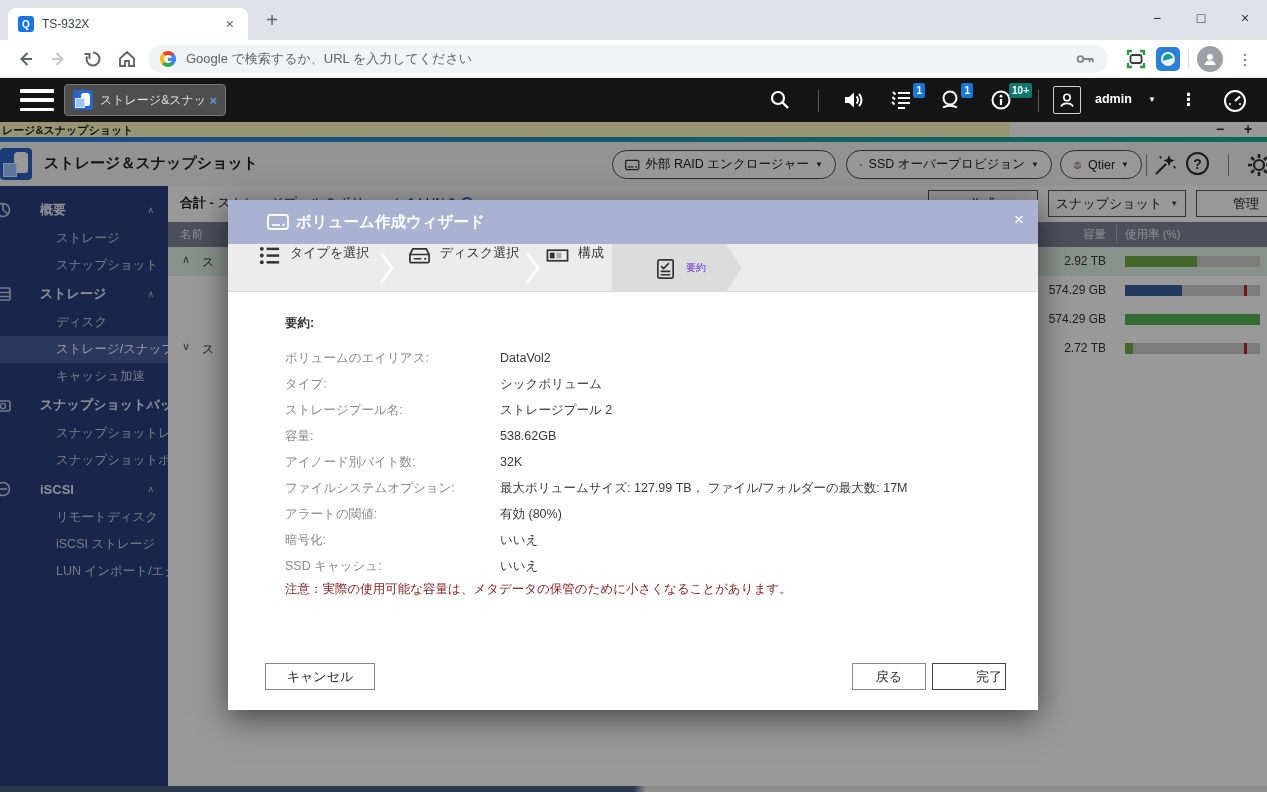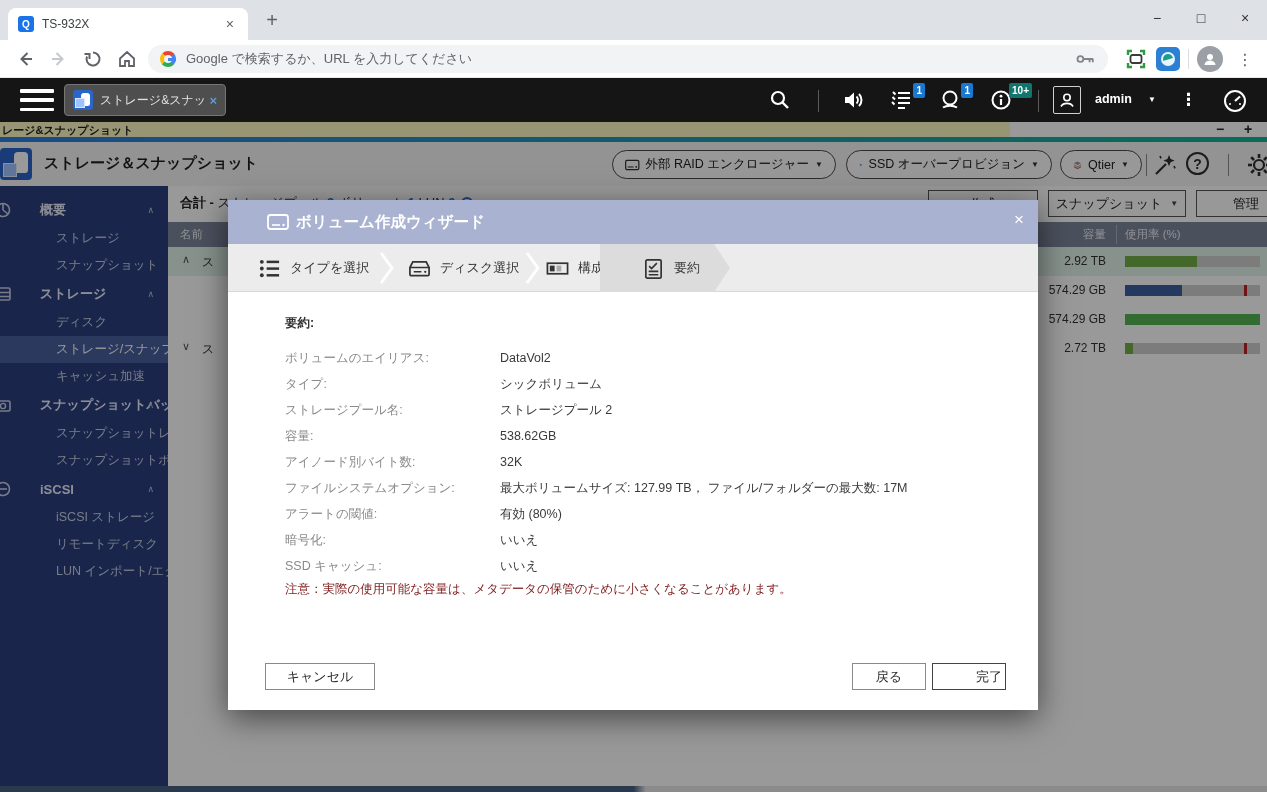--- a/index.html
+++ b/index.html
@@ -131,28 +131,28 @@
              background:rgba(0,0,0,0.40); z-index:40; }
   .dialog { position:absolute; left:228px; top:200px; width:810px; height:510px; background:#fff;
             z-index:60; box-shadow:0 8px 30px rgba(0,0,0,.55); }
   .dlg-header { position:absolute; left:0; top:0; width:810px; height:44px; background:#a9b2d1;
                 display:flex; align-items:center; }
   .dlg-title { margin-left:68px; font-size:15.5px; font-weight:bold; color:#fff; }
   .dlg-hicon { position:absolute; left:38px; top:10px; width:24px; height:24px; color:#fff; }
   .dlg-close { position:absolute; right:14px; top:10px; color:#fff; font-size:17px; }
   .steps { position:absolute; left:0; top:44px; width:810px; height:48px; background:#ececec;
            border-bottom:1px solid #d8d8d8; }
-  .step { position:absolute; top:0; height:48px; display:flex; align-items:center; gap:9px;
+  .step { position:absolute; top:0; height:48px; display:flex; gap:9px;
           font-size:13px; color:#333; }
   .step .sic { width:23px; height:23px; color:#333; }
   .step-sep { position:absolute; top:6px; width:18px; height:36px; color:#fdfdfd; }
-  .step-active { position:absolute; left:372px; top:0; width:130px; height:48px; background:#dcdcdc;
+  .step-active { position:absolute; left:384px; top:0; width:130px; height:48px; background:#dcdcdc;
                  clip-path:polygon(0 0,calc(100% - 16px) 0,100% 50%,calc(100% - 16px) 100%,0 100%);
                  display:flex; align-items:center; gap:9px; padding-left:42px;
-                 font-size:13px; color:#404040; }
+                 font-size:10px; color:#6d28d9; }
   .dlg-body { position:absolute; left:57px; top:115px; width:720px; }
   .sum-head { font-size:12.5px; font-weight:bold; color:#333; margin-bottom:13px; }
   .frow { display:flex; height:26px; align-items:center; font-size:12.5px; }
   .flabel { width:215px; color:#8a8a8a; }
   .fvalue { color:#3a3a3a; }
   .note { margin-top:2px; font-size:12.5px; color:#7f1d1d; }
   .dbtn { position:absolute; height:27px; background:#fff; border:1px solid #8a8a8a;
           display:flex; align-items:center; justify-content:center; font-size:13px; color:#2a2a2a; }
   .dbtn.primary { border:1.8px solid #444;padding-left:40px; }
 
@@ -404,22 +404,22 @@
       <div class="sec">
         <span class="sec-icon">
           <svg width="16" height="16" viewBox="0 0 16 16">
               <circle cx="8" cy="8" r="6.5" stroke="currentColor" stroke-width="1.6" fill="none"></circle>
               <path d="M4 8 h8" stroke="currentColor" stroke-width="1.6"></path>
             </svg>
         </span>
         <span>iSCSI</span>
         <span class="caret">∧</span>
       </div>
+      <div class="sitem">リモートディスク</div>
       <div class="sitem">iSCSI ストレージ</div>
-      <div class="sitem">リモートディスク</div>
       <div class="sitem">LUN インポート/エクスポ...</div>
     </div>
 
     <div class="main">
       <div class="summary-line">
         <span class="b">合計 - </span><span>ストレージプール </span><span class="num">2</span><span> ボリューム </span><span class="num">1</span><span> LUN </span><span class="num">0</span><span class="refresh-dot"></span>
       </div>
 
       <div class="tbtn" style="left:760px; width:110px">
         <span>作成</span>

